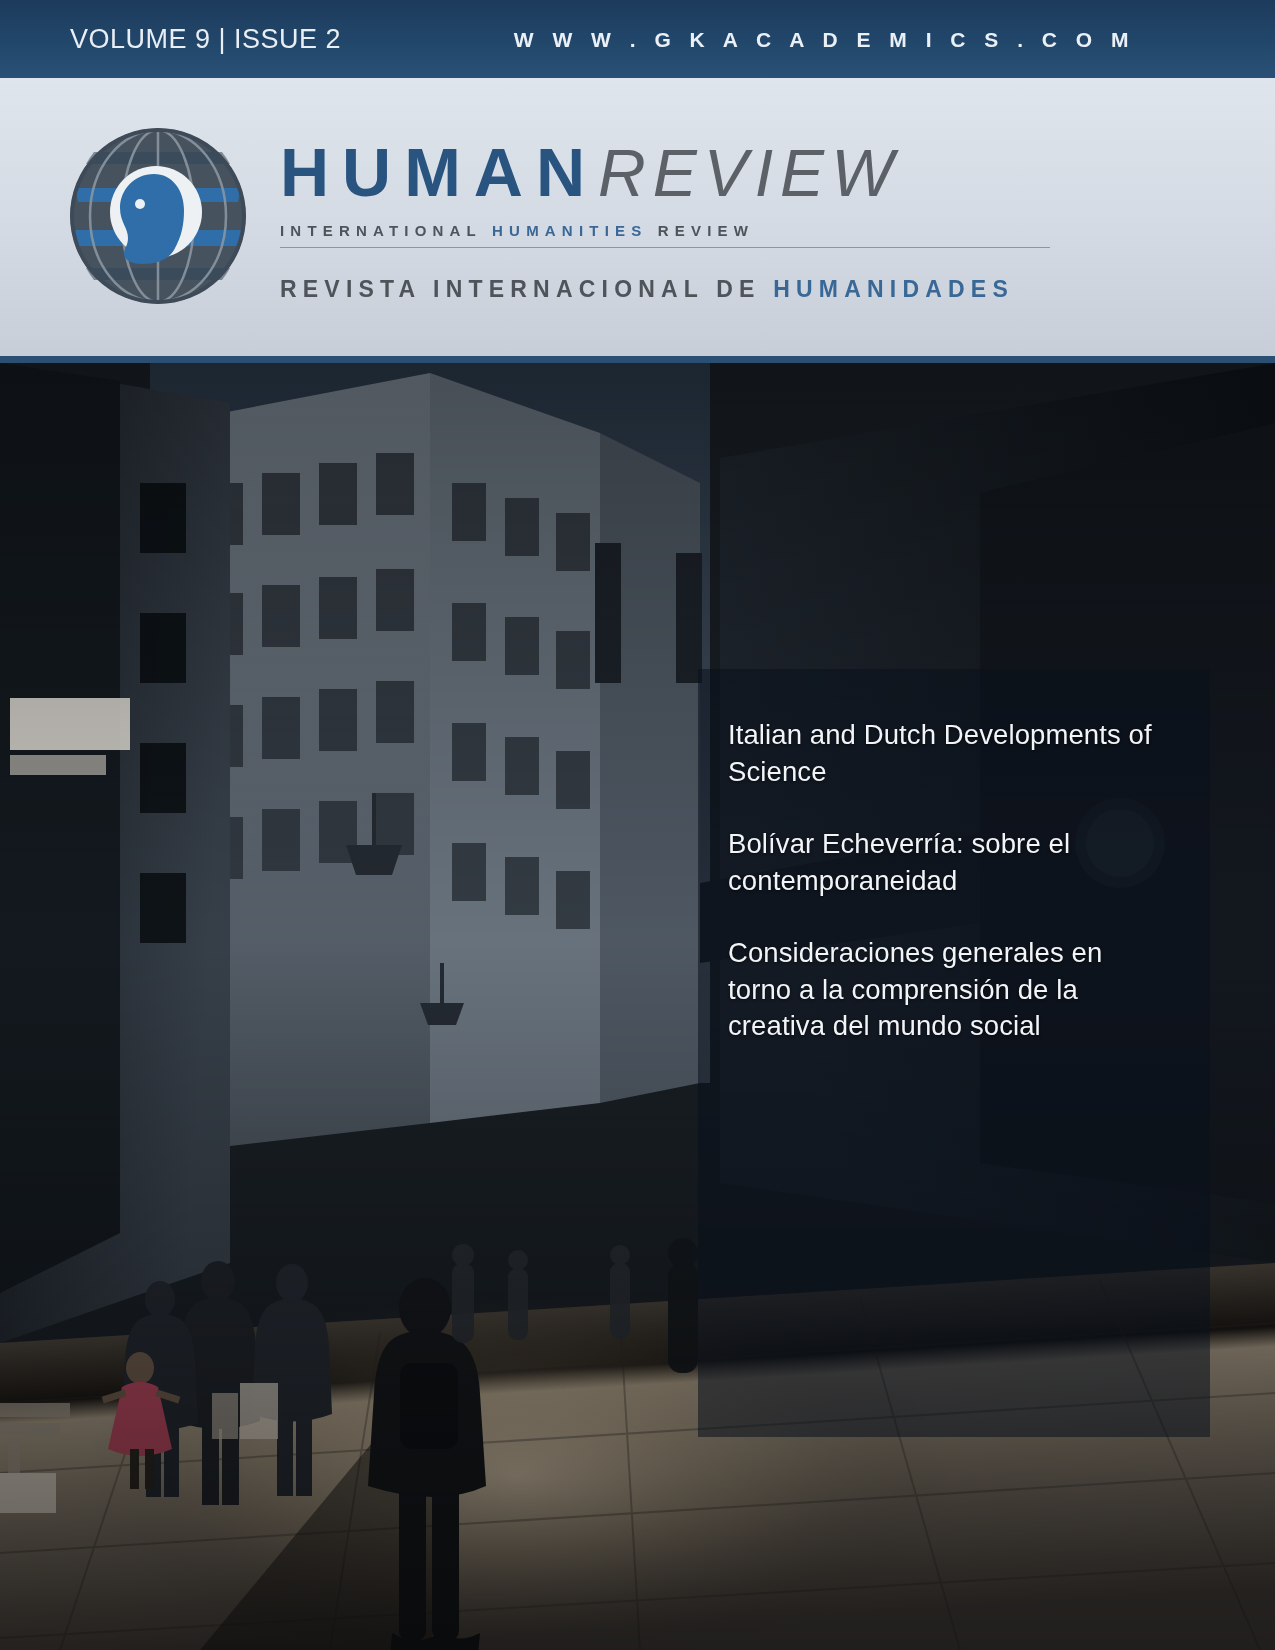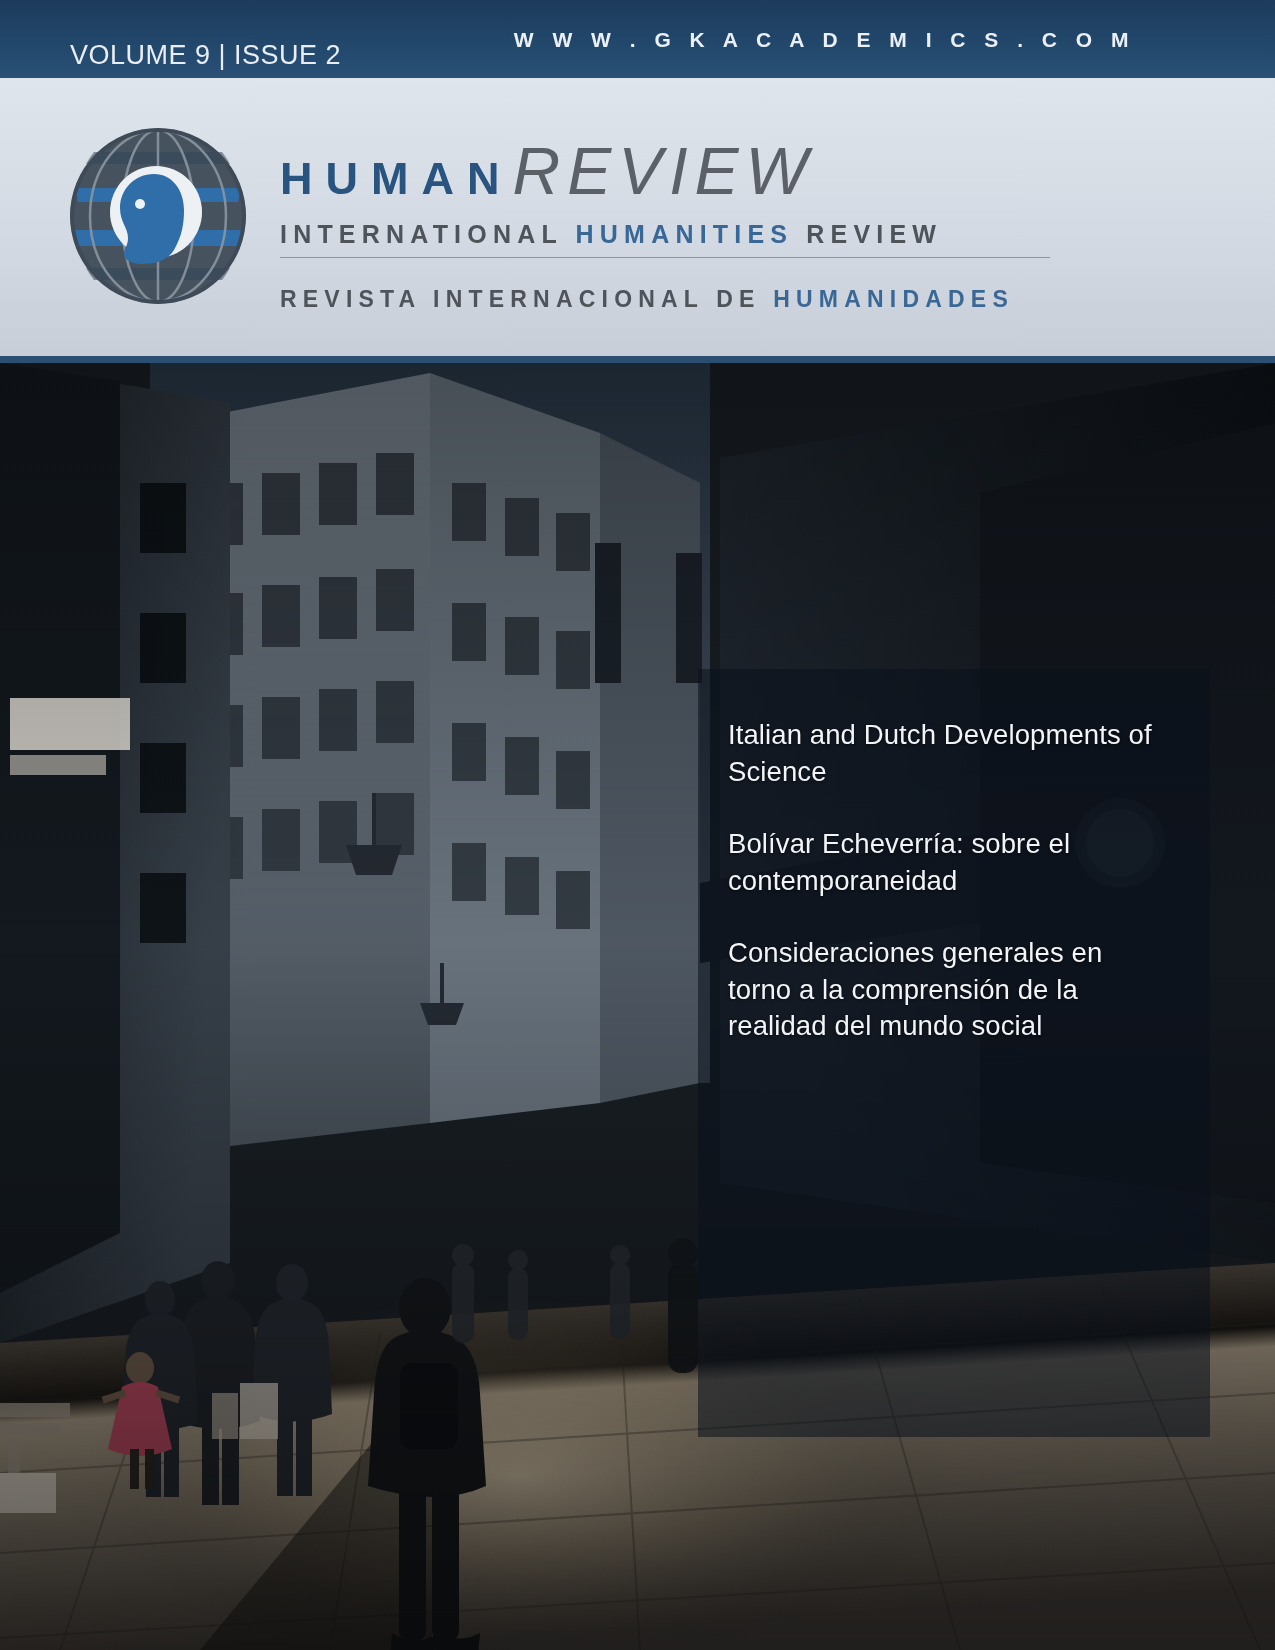--- a/index.html
+++ b/index.html
@@ -28,21 +28,21 @@
     left: 0; top: 0;
     width: 1275px;
     height: 78px;
     background: linear-gradient(180deg, #1d3b5c 0%, #22486c 60%, #2a5077 100%);
     z-index: 30;
     box-sizing: border-box;
   }
   .topbar .vol {
     position: absolute;
     left: 70px;
-    top: 40px;
+    top: 24px;
     color: #e9eef4;
     font-size: 27px;
     letter-spacing: 0.5px;
     font-weight: 400;
   }
   .topbar .site {
     position: absolute;
     right: 140px;
     top: 28px;
     color: #eaf0f6;
@@ -80,38 +80,38 @@
     position: absolute;
     left: 280px;
     top: 60px;
     width: 790px;
   }
   .title-line {
     white-space: nowrap;
     line-height: 1;
   }
   .t-human {
-    font-size: 45px;
+    font-size: 68px;
     letter-spacing: 13px;
     color: #2a5480;
     font-weight: 700;
     font-family: "Liberation Sans", sans-serif;
     text-align: center;
   }
   .t-review {
     font-size: 66px;
     letter-spacing: 7px;
     color: #5b6166;
     font-style: italic;
     font-weight: 400;
     font-family: "Liberation Sans", sans-serif;
   }
   .sub1 {
     margin-top: 16px;
-    font-size: 25px;
+    font-size: 15px;
     letter-spacing: 6.2px;
     color: #4e5459;
     font-weight: 600;
     white-space: nowrap;
   }
   .sub1 .hl { color: #3a6896; }
   .rule {
     margin-top: 8px;
     width: 770px;
     height: 1px;
@@ -361,21 +361,21 @@
       </g>
 
       <rect x="0" y="0" width="1275" height="1287" fill="url(#vign)"></rect>
     </svg>
   </div>
 
   <div class="panel">
     <ul class="panel-list">
       <li>Italian and Dutch Developments of Science</li>
       <li>Bolívar Echeverría: sobre el contemporaneidad</li>
-      <li>Consideraciones generales en torno a la comprensión de la realidad del mundo social</li>
+      <li>Consideraciones generales en torno a la comprensión de la creativa del mundo social</li>
     </ul>
   </div>
 
   <div class="masthead">
     <div class="masthead-inner">
 
       <div class="logo">
         <svg width="180" height="180" viewBox="0 0 180 180" xmlns="http://www.w3.org/2000/svg" aria-hidden="true">
           <circle cx="90" cy="90" r="86" fill="none" stroke="#3e4a57" stroke-width="3"></circle>
 

